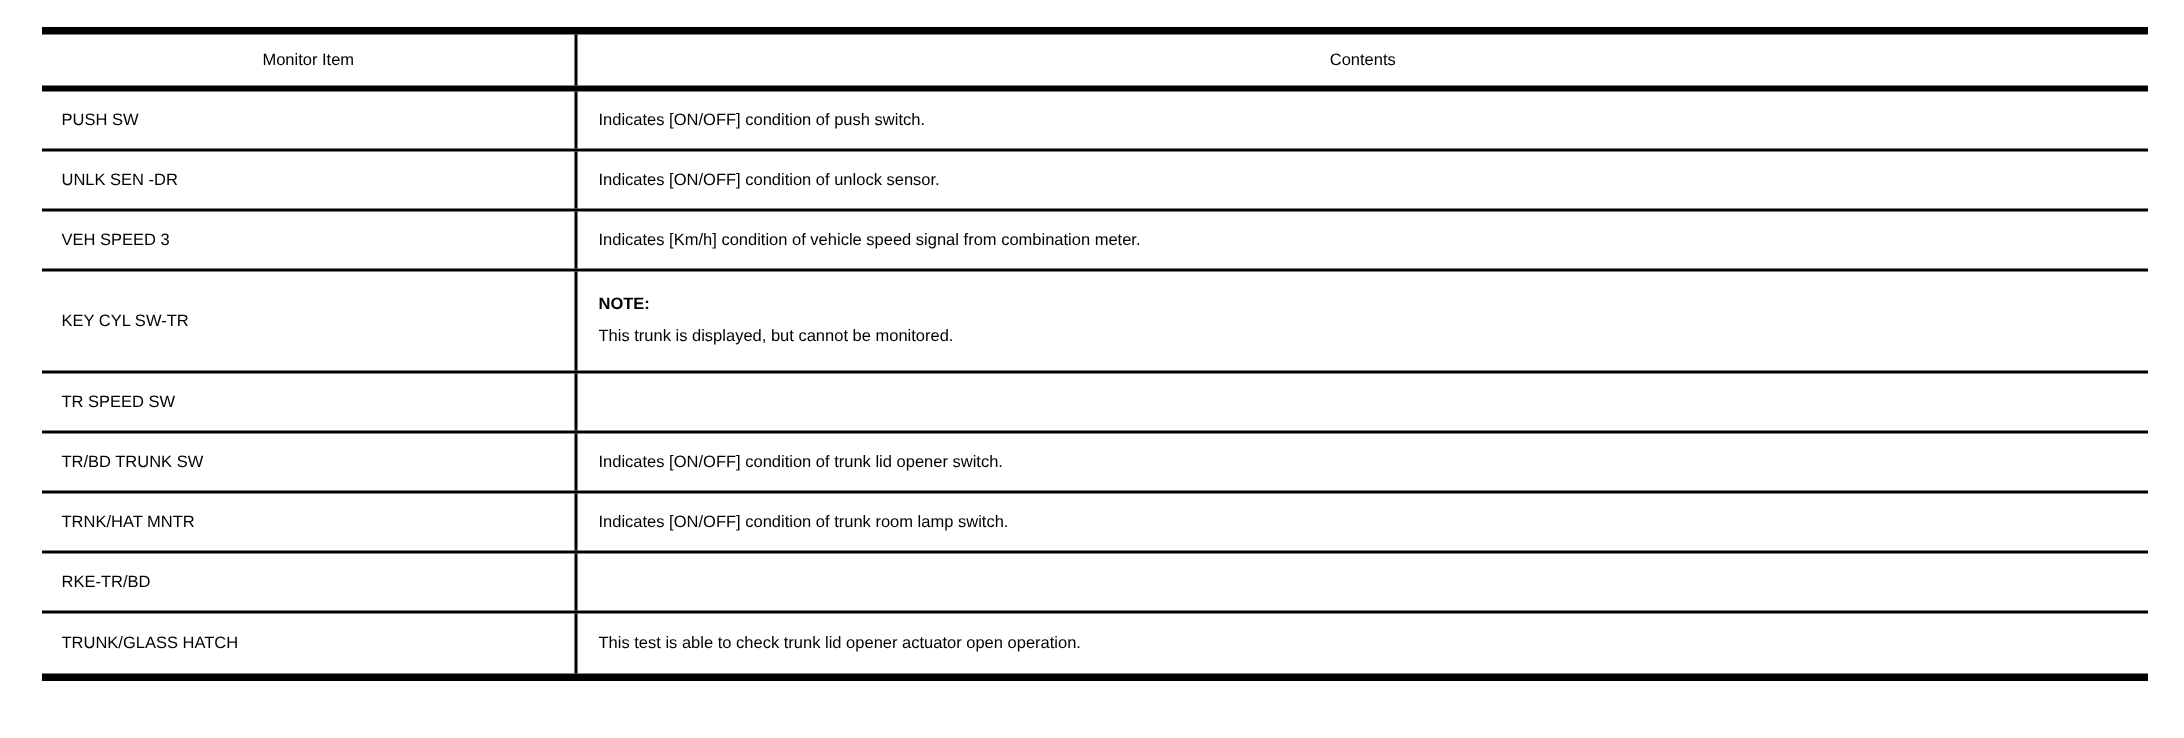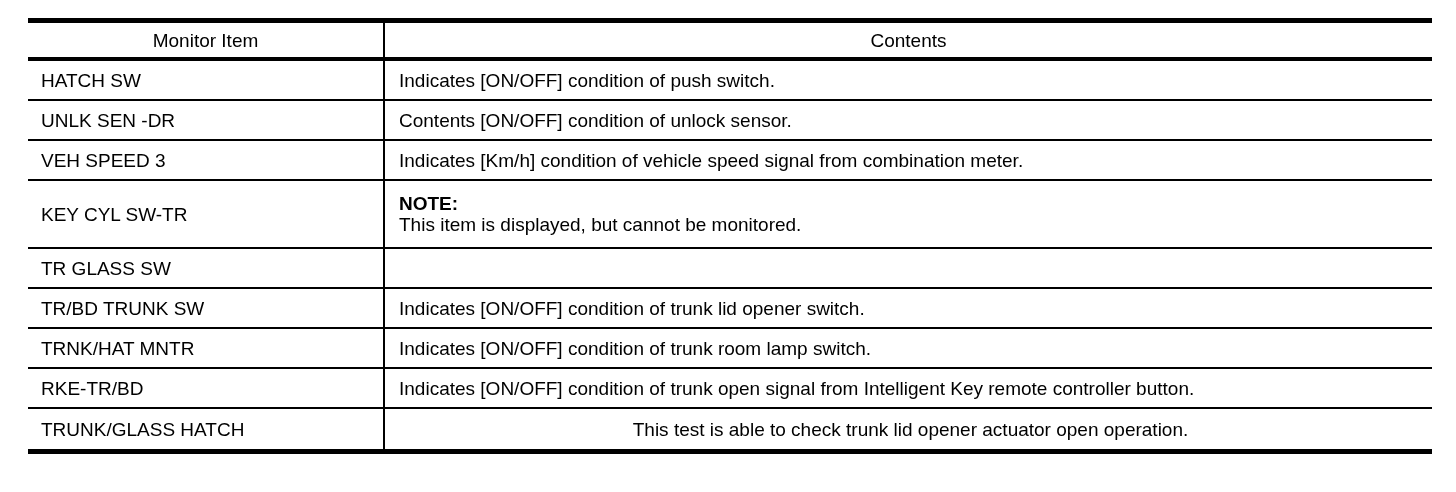--- a/index.html
+++ b/index.html
@@ -17,32 +17,31 @@
     overflow: hidden;
   }
   .monitor-table {
     position: absolute;
     left: 28px;
     top: 18px;
     width: 1404px;
     border-top: 5px solid #000;
     border-bottom: 5px solid #000;
     box-sizing: border-box;
-    font-size: 19px;
+    font-size: 11px;
     line-height: 21px;
   }
   .t-row {
     display: flex;
     border-bottom: 2px solid #000;
     min-height: 40px;
     box-sizing: border-box;
   }
   .t-row:last-child {
     border-bottom: none;
-    text-align: center;
   }
   .t-row.header {
     border-bottom: 4px solid #000;
     min-height: 38px;
   }
   .cell-item {
     width: 357px;
     flex: 0 0 357px;
     border-right: 2px solid #000;
     box-sizing: border-box;
@@ -77,52 +76,51 @@
 <body>
 
 <div class="page">
   <div class="monitor-table">
     <div class="t-row header">
       <div class="cell-item">Monitor Item</div>
       <div class="cell-contents">Contents</div>
     </div>
     <div id="table-body">
         <div class="t-row">
-          <div class="cell-item">HATCH SW</div>
+          <div class="cell-item">PUSH SW</div>
           <div class="cell-contents">Indicates [ON/OFF] condition of push switch.</div>
         </div>
         <div class="t-row">
           <div class="cell-item">UNLK SEN -DR</div>
-          <div class="cell-contents">Contents [ON/OFF] condition of unlock sensor.</div>
+          <div class="cell-contents">Indicates [ON/OFF] condition of unlock sensor.</div>
         </div>
         <div class="t-row">
           <div class="cell-item">VEH SPEED 3</div>
           <div class="cell-contents">Indicates [Km/h] condition of vehicle speed signal from combination meter.</div>
         </div>
         <div class="t-row note-row">
           <div class="cell-item">KEY CYL SW-TR</div>
           <div class="cell-contents">
             <div class="note-label">NOTE:</div>
-            <div>This item is displayed, but cannot be monitored.</div>
+            <div>This trunk is displayed, but cannot be monitored.</div>
           </div>
         </div>
         <div class="t-row">
-          <div class="cell-item">TR GLASS SW</div>
+          <div class="cell-item">TR SPEED SW</div>
         </div>
         <div class="t-row">
           <div class="cell-item">TR/BD TRUNK SW</div>
           <div class="cell-contents">Indicates [ON/OFF] condition of trunk lid opener switch.</div>
         </div>
         <div class="t-row">
           <div class="cell-item">TRNK/HAT MNTR</div>
           <div class="cell-contents">Indicates [ON/OFF] condition of trunk room lamp switch.</div>
         </div>
         <div class="t-row">
           <div class="cell-item">RKE-TR/BD</div>
-          <div class="cell-contents">Indicates [ON/OFF] condition of trunk open signal from Intelligent Key remote controller button.</div>
         </div>
         <div class="t-row">
           <div class="cell-item">TRUNK/GLASS HATCH</div>
           <div class="cell-contents">This test is able to check trunk lid opener actuator open operation.</div>
         </div>
       </div>
   </div>
 </div>
 
 </body></html>

